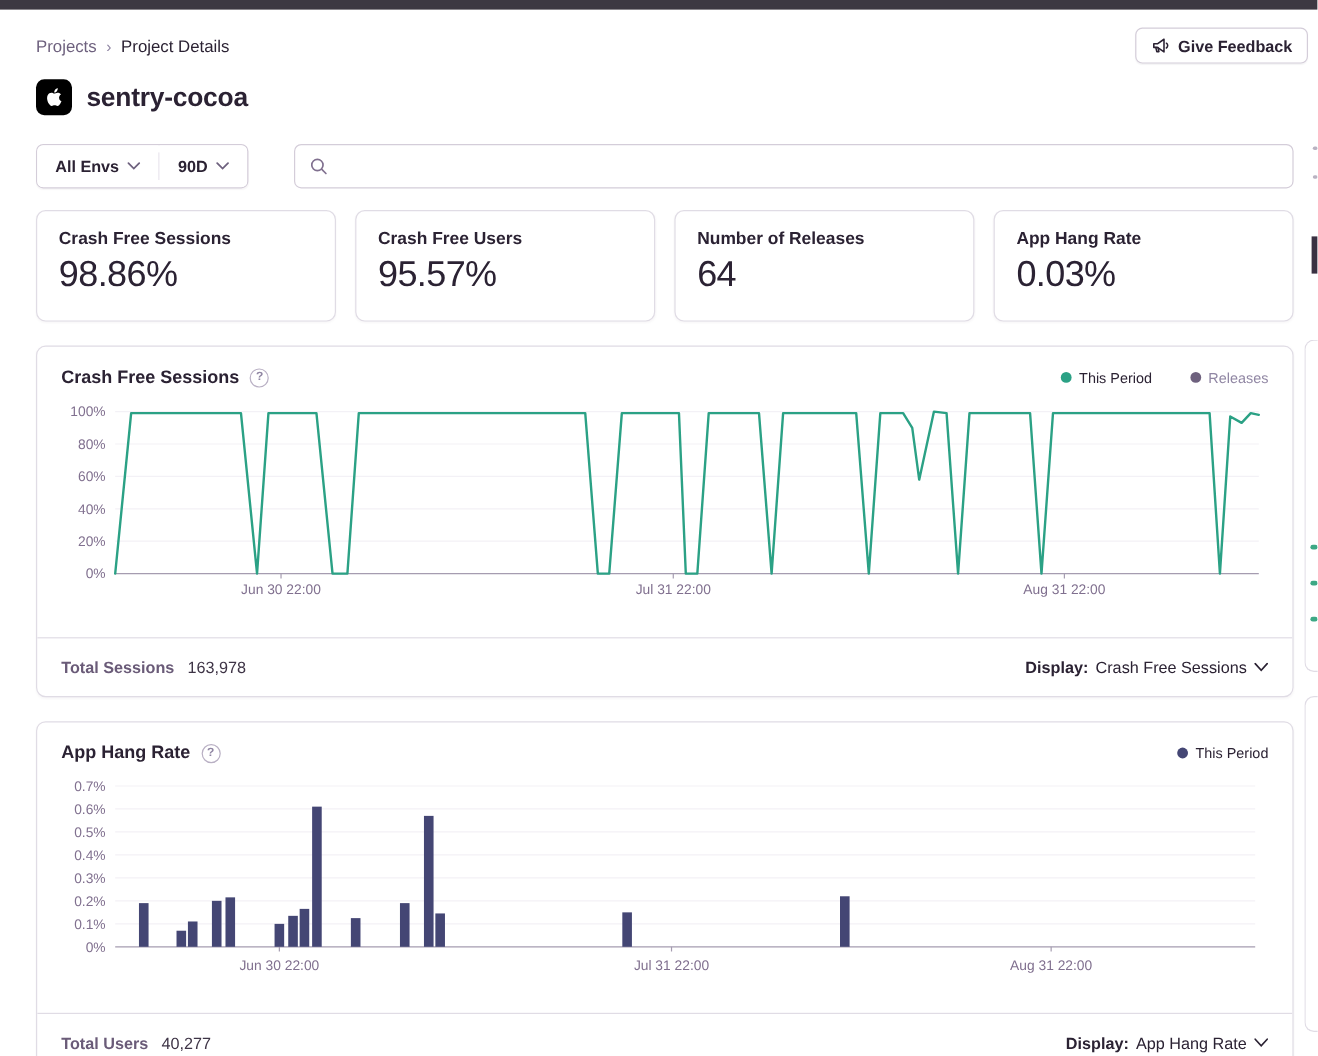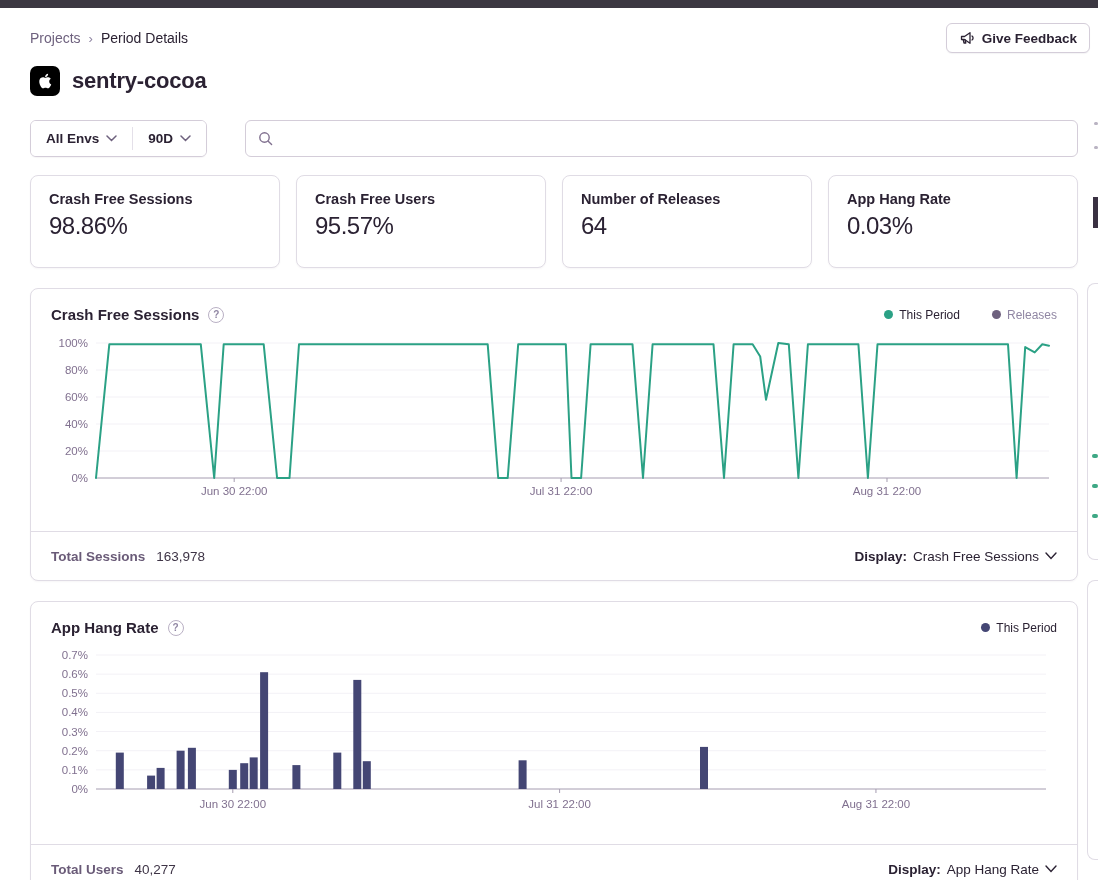--- a/index.html
+++ b/index.html
@@ -37,21 +37,21 @@
     display:flex; align-items:center; padding:0 12px; gap:9px; background:#fff; }
   .search-box input { border:none; outline:none; flex:1; font-size:14px; color:#2b2233;
     font-family:"Liberation Sans", sans-serif; background:transparent; }
   .search-box input::placeholder { color:#80708f; }
 
   
   .stats-row { display:flex; gap:16px; margin-top:18px; width:1048px; }
   .stat-card { flex:1; border:1px solid #e0dce5; border-radius:8px; background:#fff; padding:15px 18px 16px;
     box-shadow:0 1px 2px rgba(43,34,51,0.04); height:93px; }
   .stat-label { font-size:14.5px; font-weight:700; color:#2b2233; }
-  .stat-value { font-size:24px; font-weight:400; letter-spacing:-0.5px; margin-top:5px; color:#2b2233; }
+  .stat-value { font-size:30px; font-weight:400; letter-spacing:-0.5px; margin-top:5px; color:#2b2233; }
 
   
   .panel { width:1048px; border:1px solid #e0dce5; border-radius:8px; background:#fff; margin-top:20px;
     box-shadow:0 1px 2px rgba(43,34,51,0.04); overflow:hidden; }
   .panel-header { display:flex; justify-content:space-between; align-items:center; padding:13px 20px 2px; height:40px; }
   .panel-title-wrap { display:flex; align-items:center; gap:9px; }
   .panel-title { font-size:15px; font-weight:700; }
   .help-icon { width:16px; height:16px; border:1px solid #b9b0c4; border-radius:50%; color:#9086a3;
     font-size:10px; display:flex; align-items:center; justify-content:center; font-weight:700; }
   .legend { display:flex; gap:32px; align-items:flex-end; font-size:12px; color:#2b2233; }
@@ -80,21 +80,21 @@
 <body>
 
 <div class="topbar"></div>
 
 <div class="page">
 
   <div class="header-row">
     <div class="breadcrumb">
       <span class="crumb-link">Projects</span>
       <span class="crumb-sep">›</span>
-      <span class="crumb-current">Period Details</span>
+      <span class="crumb-current">Project Details</span>
     </div>
     <button class="feedback-btn">
       <span style="display:flex;">
         <svg width="16" height="16" viewBox="0 0 16 16" fill="none" stroke="#2b2233" stroke-width="1.3" stroke-linejoin="round">
           <path d="M2.5 9.5 v-3 h3 l5.5-3.8 v10.6 l-5.5-3.8 h-3 z"></path>
           <path d="M13 6 a2.4 2.4 0 0 1 0 4" stroke-linecap="round"></path>
           <path d="M4.2 9.7 l0.8 3.3 h1.8 l-0.8-3.3" stroke-linecap="round"></path>
         </svg>
       </span>
       <span>Give Feedback</span>

